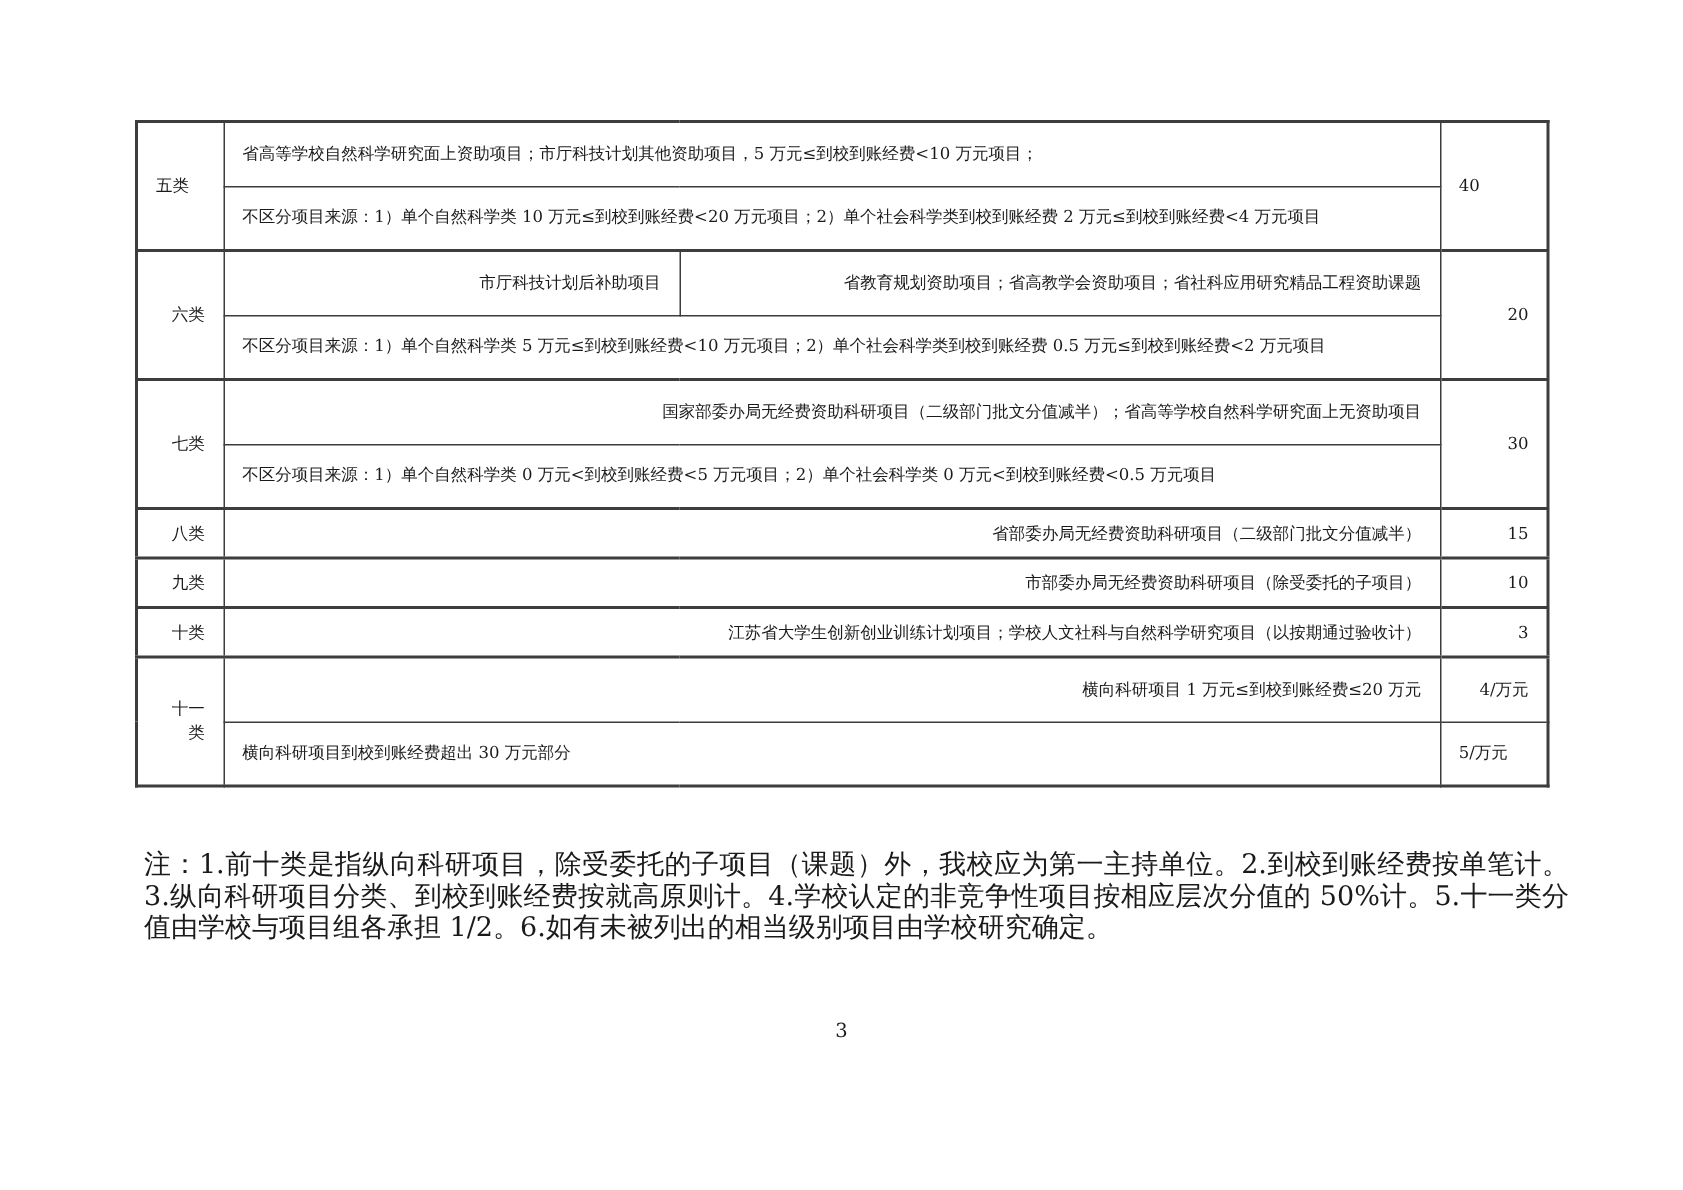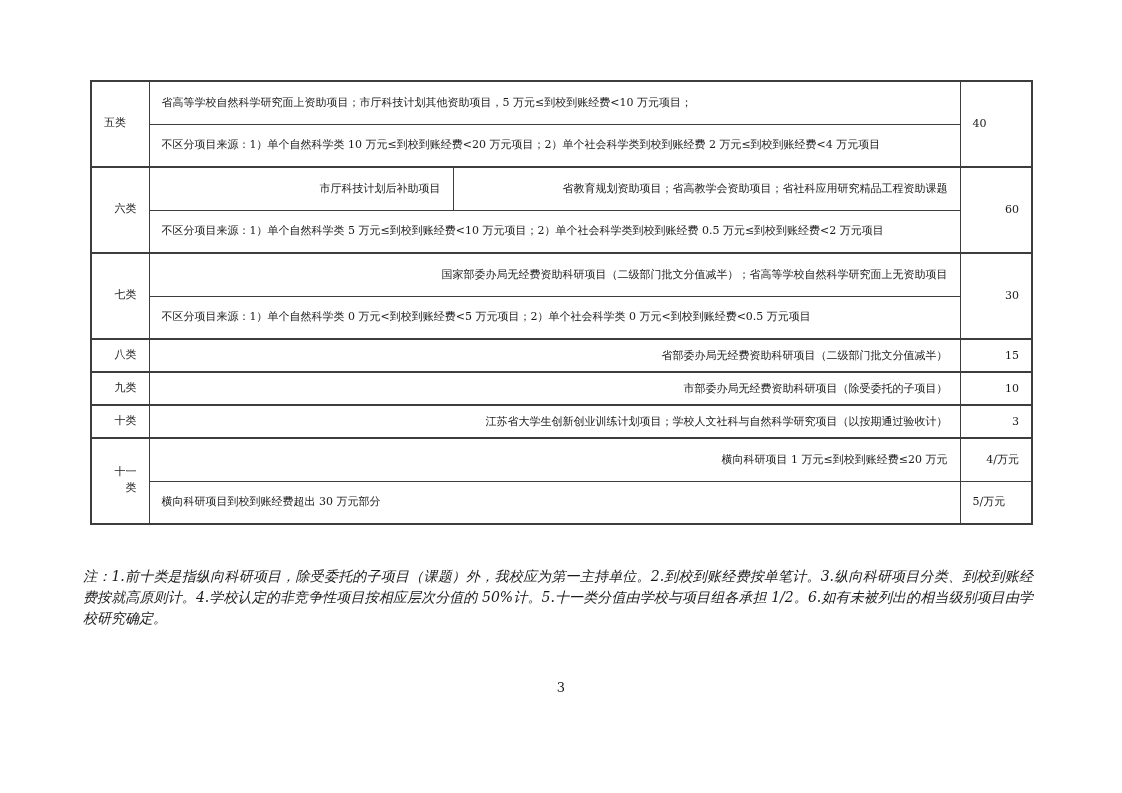--- a/index.html
+++ b/index.html
@@ -34,38 +34,36 @@
     text-align: left;
     word-break: break-all;
   }
   tr.sub    { height: 43px; }
   tr.single { height: 33px; }
   tr.block-start td { border-top-width: 2px; text-align: right; }
   td.cat {
     text-align: center;
     padding: 2px 2px;
     border-right-width: 2px;
-    font-family: Liberation Mono, monospace;
   }
   td.score {
     text-align: center;
     padding: 2px 2px;
     border-left-width: 2px;
     font-size: 14px;
     border-radius: 28px;
   }
   .note {
     position: absolute;
-    left: 83px;
+    left: 96px;
     top: 566px;
     width: 950px;
-    font-size: 14px;
+    font-size: 18px;
     line-height: 21px;
     text-align: justify;
-    font-style: italic;
   }
   .page-number {
     position: absolute;
     left: 0;
     right: 0;
     top: 680px;
     text-align: center;
     font-size: 13px;
   }
 </style>
@@ -89,21 +87,21 @@
         <td class="score" rowspan="2">40</td>
       </tr>
       <tr class="sub">
         <td colspan="2">不区分项目来源：1）单个自然科学类 10 万元≤到校到账经费&lt;20 万元项目；2）单个社会科学类到校到账经费 2 万元≤到校到账经费&lt;4 万元项目</td>
       </tr>
 
       <tr class="sub block-start">
         <td class="cat" rowspan="2">六类</td>
         <td>市厅科技计划后补助项目</td>
         <td>省教育规划资助项目；省高教学会资助项目；省社科应用研究精品工程资助课题</td>
-        <td class="score" rowspan="2">60</td>
+        <td class="score" rowspan="2">20</td>
       </tr>
       <tr class="sub">
         <td colspan="2">不区分项目来源：1）单个自然科学类 5 万元≤到校到账经费&lt;10 万元项目；2）单个社会科学类到校到账经费 0.5 万元≤到校到账经费&lt;2 万元项目</td>
       </tr>
 
       <tr class="sub block-start">
         <td class="cat" rowspan="2">七类</td>
         <td colspan="2">国家部委办局无经费资助科研项目（二级部门批文分值减半）；省高等学校自然科学研究面上无资助项目</td>
         <td class="score" rowspan="2">30</td>
       </tr>

